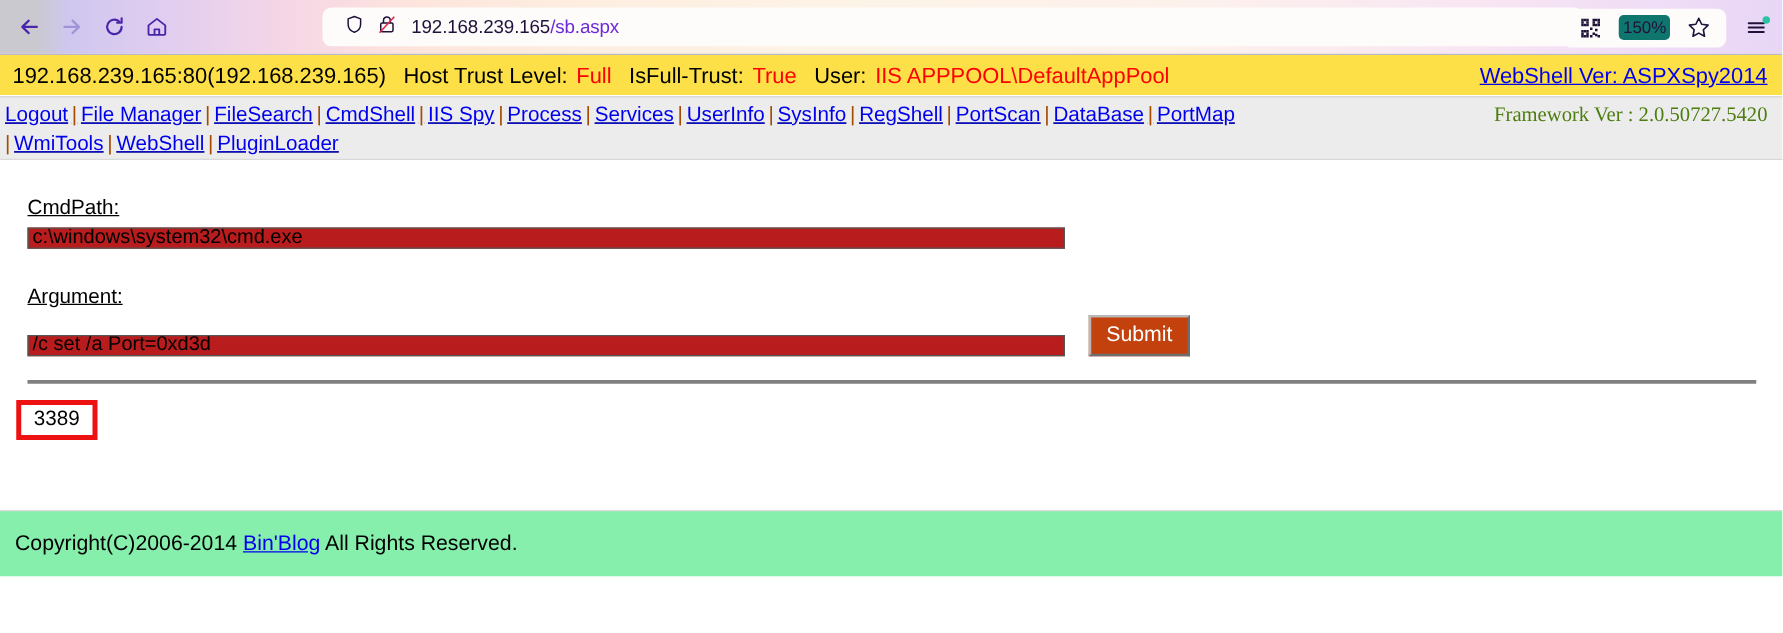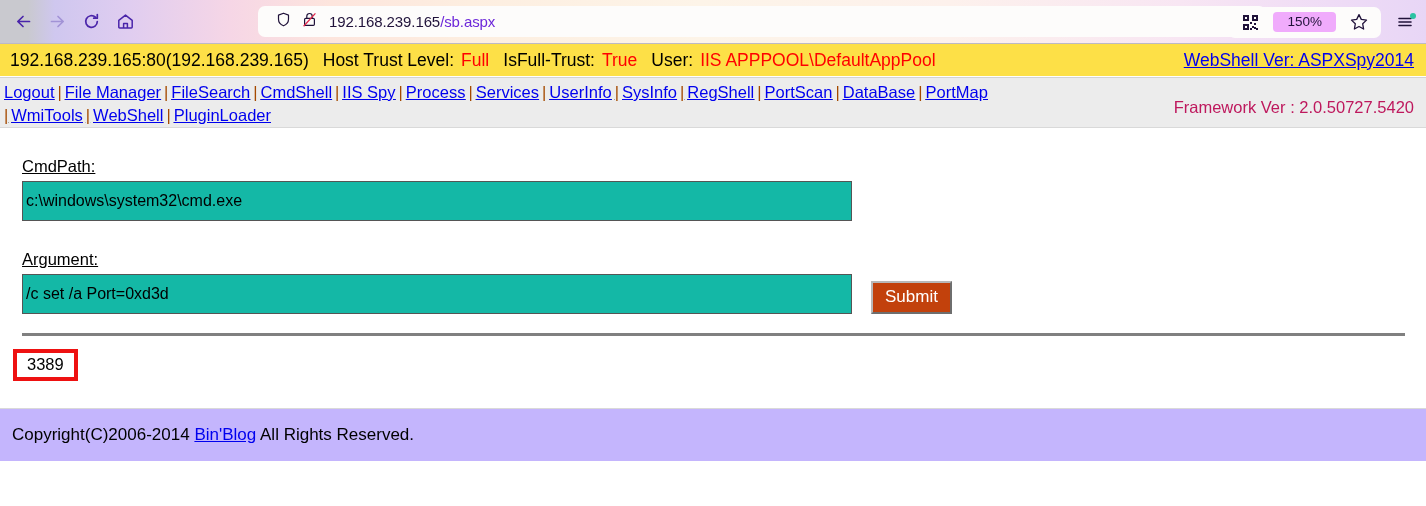--- a/index.html
+++ b/index.html
@@ -93,23 +93,23 @@
     gap: 8px;
     background: #fdfcfb;
     border-radius: 7px;
     height: 31px;
     padding: 0 7px;
     margin-right: 6px;
   }
   .zoom-badge {
     font-size: 13.5px;
     color: #20123a;
-    background: #f0abfc;
+    background: #0f766e;
     border-radius: 4px;
-    padding: 2px 14px;
+    padding: 2px 3px;
     line-height: 1.2;
   }
   .icon-btn {
     width: 30px;
     height: 30px;
     display: flex;
     align-items: center;
     justify-content: center;
     position: relative;
   }
@@ -168,24 +168,25 @@
     text-decoration: underline;
   }
   .nav-row a {
     color: #0000ee;
     text-decoration: underline;
   }
   .nav-sep { color: #a54a00; padding: 0 3px; }
   .framework-ver {
     position: absolute;
     right: 12px;
-    top: 20px;
+    top: 4px;
     font-size: 16.5px;
-    color: #be185d;
+    color: #4d7c0f;
     white-space: nowrap;
+    font-family: Liberation Serif, serif;
   }
 
   
   .content {
     padding: 0 0 0 22px;
     background: #ffffff;
     height: 304px;
     box-sizing: border-box;
     position: relative;
   }
@@ -198,28 +199,28 @@
   }
   .field-label {
     font-size: 16.5px;
     color: #000;
     margin-top: 29px;
     margin-bottom: 5px;
     text-decoration: underline;
   }
   .txt-input {
     width: 830px;
-    height: 40px;
+    height: 17px;
     font-size: 16px;
     font-family: "Liberation Sans", sans-serif;
     padding: 0 3px;
     border: 1px solid #555;
     box-sizing: border-box;
     color: #000;
-    background: #14b8a6;
+    background: #b91c1c;
     outline: none;
   }
   .arg-row {
     display: flex;
     align-items: flex-end;
     gap: 19px;
   }
   .submit-btn {
     background: #c2410c;
     color: #ffffff;
@@ -254,21 +255,21 @@
     font-family: "Liberation Sans", sans-serif;
   }
 
   
   .footer {
     position: absolute;
     left: 0;
     bottom: 0;
     width: 1426px;
     height: 53px;
-    background: #c4b5fd;
+    background: #86efac;
     border-top: 1px solid #d9d9d9;
     box-sizing: border-box;
     display: flex;
     align-items: center;
     padding-left: 12px;
   }
   .footer-text {
     font-size: 17px;
     color: #000;
   }

